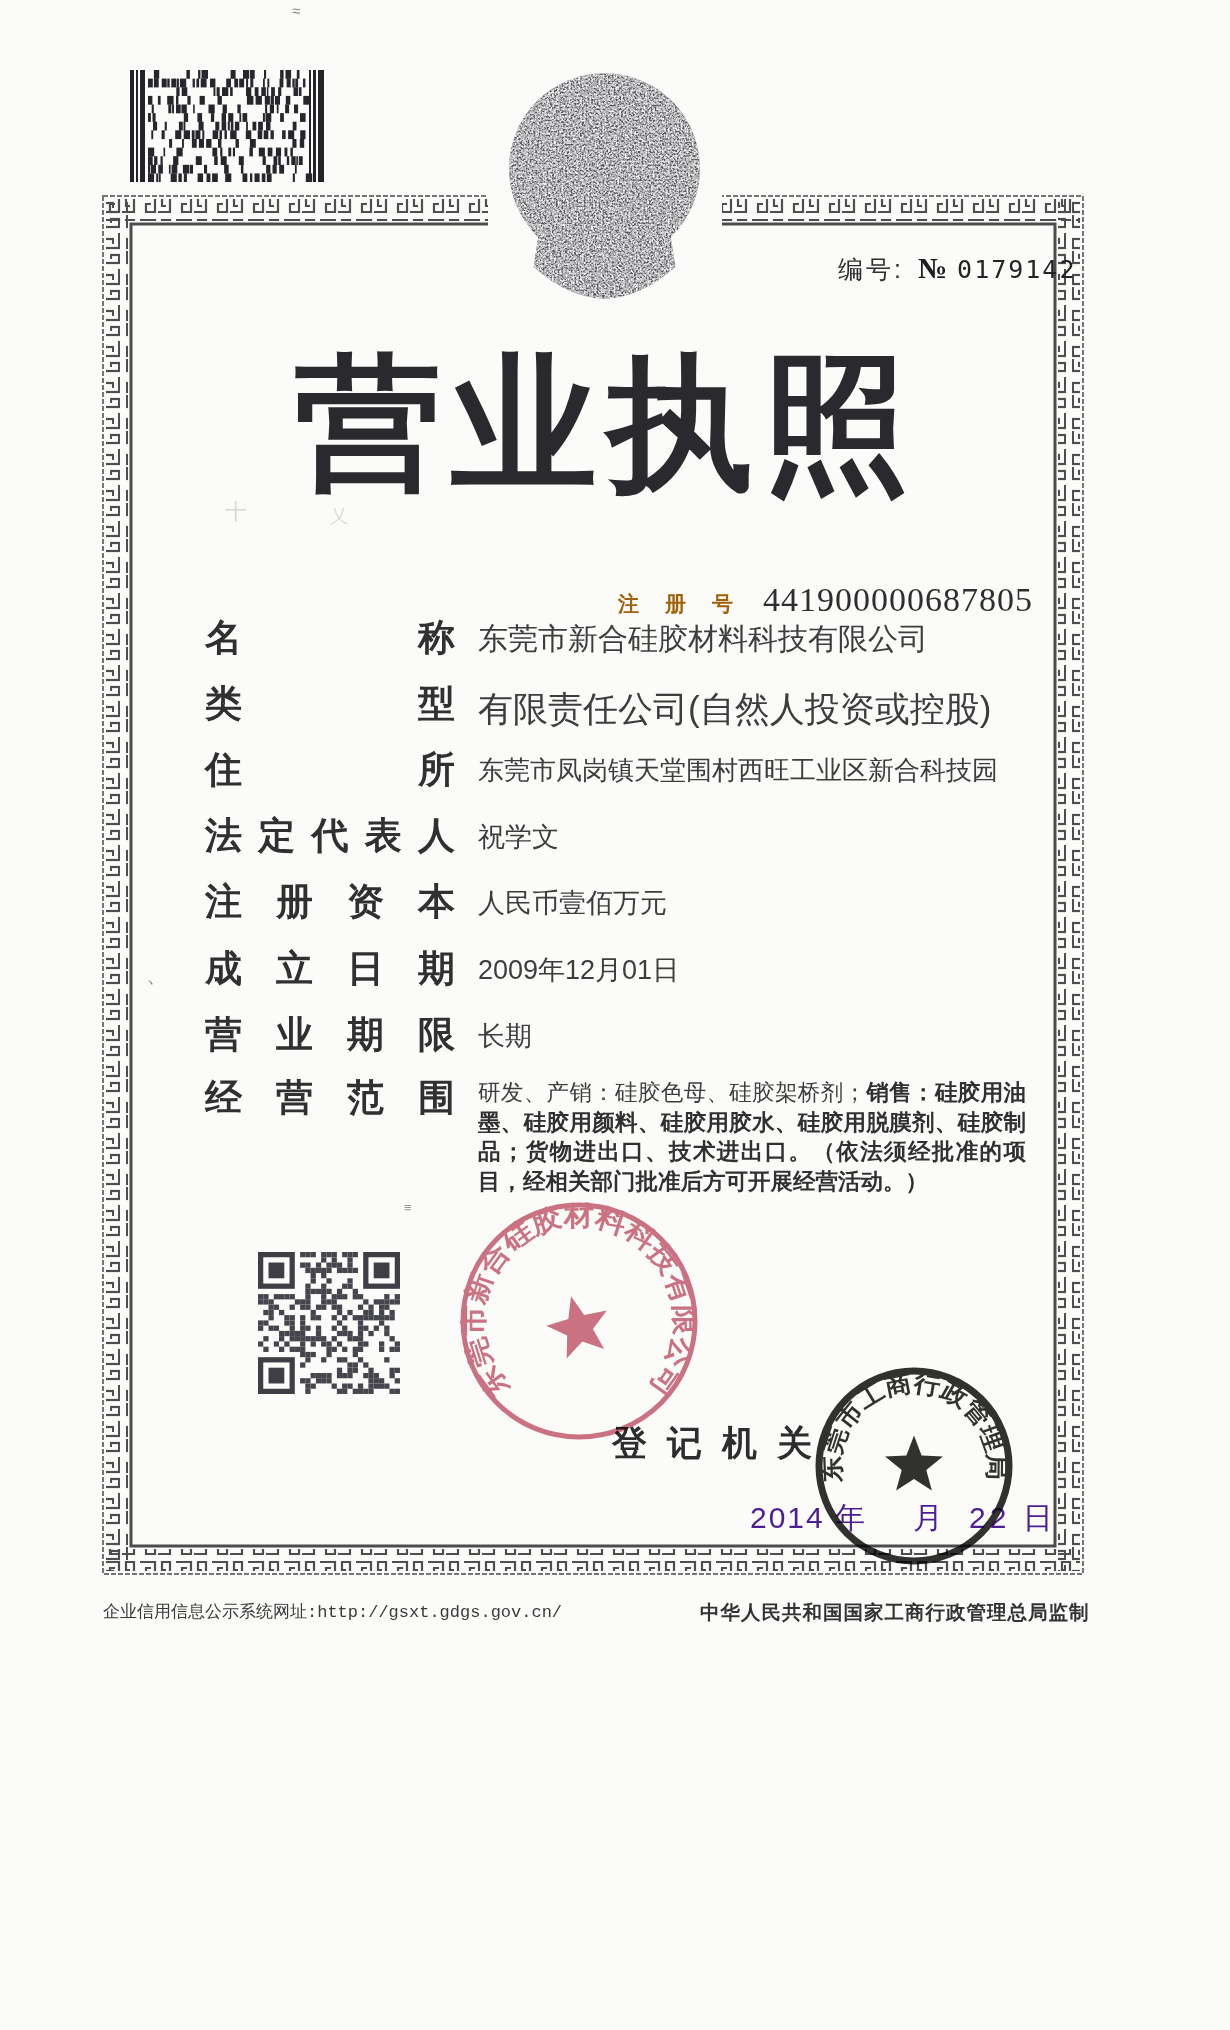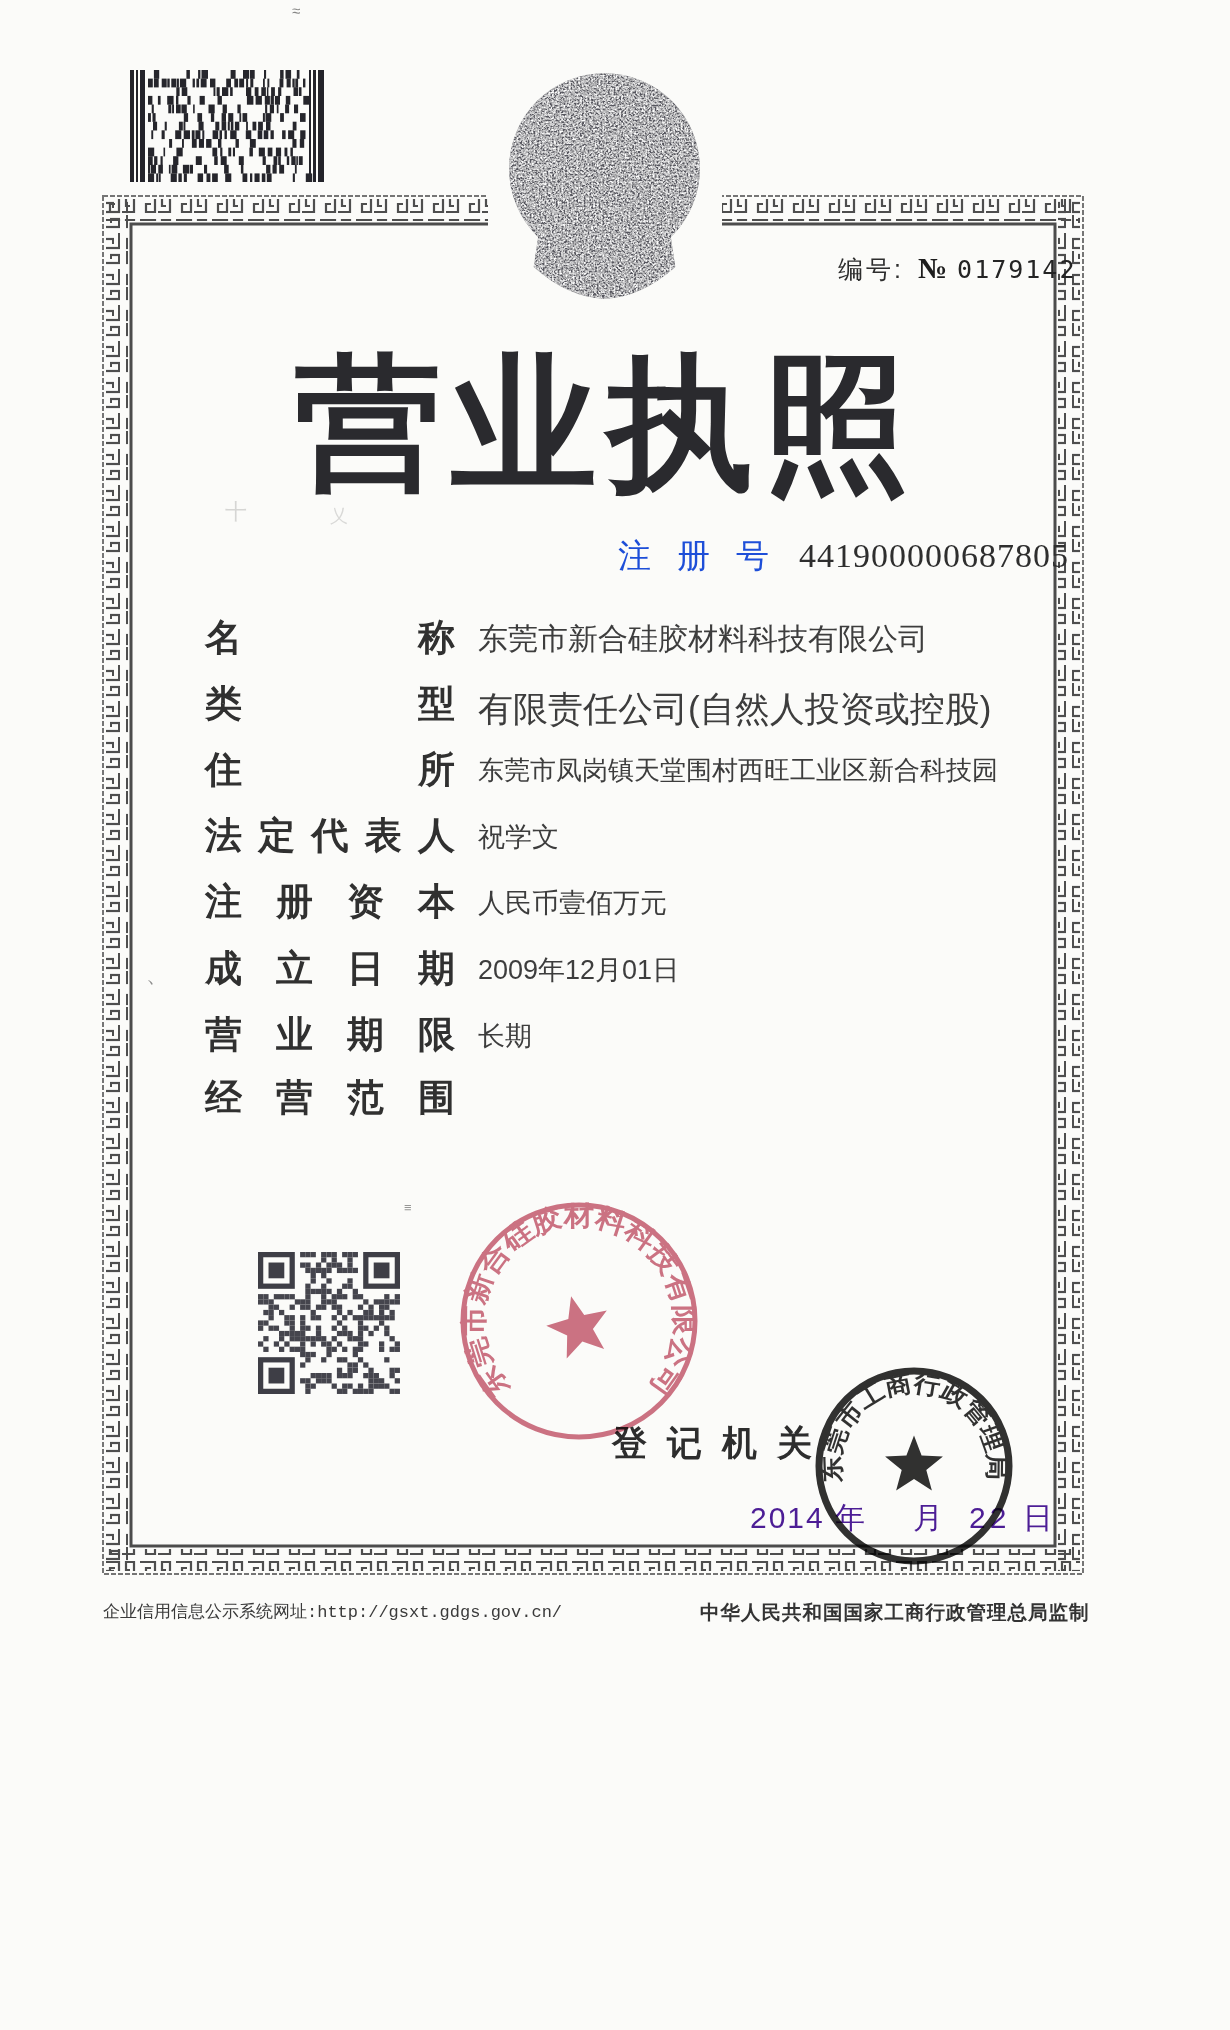--- a/index.html
+++ b/index.html
@@ -13,22 +13,22 @@
   #frame-svg{left:101px;top:194px;z-index:1;}
   
   .serial-row{left:838px;top:252px;display:flex;align-items:baseline;z-index:10;}
   .serial-label{font-size:25px;color:#2d2d2d;letter-spacing:3px;}
   .serial-symbol{font-family:"Liberation Serif",serif;font-weight:bold;font-size:29px;margin:0 10px 0 14px;color:#1d1d1d;}
   .serial-number{font-family:"DejaVu Sans Mono",monospace;font-size:25px;letter-spacing:2px;color:#242424;}
   .title-row{left:295px;top:336px;width:614px;height:175px;display:flex;justify-content:space-between;
              align-items:center;z-index:10;}
   .title-char{font-size:146px;font-weight:bold;color:#2a2a2e;line-height:1;}
   .reg-line{left:618px;top:534px;display:flex;align-items:baseline;z-index:10;}
-  .reg-label{font-size:33px;font-weight:400;letter-spacing:26px;color:#1d4ed8;white-space:nowrap;}
-  .reg-number{font-family:"Liberation Serif",serif;font-size:34px;color:#2e2e2e;letter-spacing:1px;margin-left:4px;}
+  .reg-label{font-size:21px;font-weight:700;letter-spacing:26px;color:#a16207;white-space:nowrap;}
+  .reg-number{font-family:"Liberation Serif",serif;font-size:34px;color:#2e2e2e;letter-spacing:1px;margin-left:4px;margin-top:47px;}
   
   .field-label{position:absolute;left:205px;width:250px;font-size:37px;font-weight:600;color:#303030;
                text-align:justify;text-align-last:justify;line-height:1.2;z-index:10;}
   .field-value{position:absolute;left:478px;width:570px;font-size:27px;color:#3d3d3d;line-height:1.25;
                padding-top:8px;z-index:10;}
   .scope-value{position:absolute;left:478px;top:1078px;width:548px;font-size:22.5px;line-height:29.5px;
                color:#3d3d3d;z-index:10;text-align:justify;}
   .scope-bold{font-weight:bold;color:#303030;}
   
   #qr-svg{left:258px;top:1252px;z-index:10;}
@@ -337,20 +337,21 @@
   <div class="field-label" style="top:880px">注册资本</div>
   <div class="field-value" style="top:879px">人民币壹佰万元</div>
 
   <div class="field-label" style="top:947px">成立日期</div>
   <div class="field-value" style="top:946px">2009年12月01日</div>
 
   <div class="field-label" style="top:1013px">营业期限</div>
   <div class="field-value" style="top:1012px">长期</div>
 
   <div class="field-label" style="top:1076px">经营范围</div>
+  <div class="scope-value"><span>研发、产销：硅胶色母、硅胶架桥剂；</span><span class="scope-bold">销售：硅胶用油墨、硅胶用颜料、硅胶用胶水、硅胶用脱膜剂、硅胶制品；货物进出口、技术进出口。（依法须经批准的项目，经相关部门批准后方可开展经营活动。）</span></div>
 
   <svg id="qr-svg" class="abs" width="142" height="142" viewBox="0 0 142 142">
       <rect x="42.1" y="0.0" width="5.26" height="5.26" fill="#45454d"></rect>
       <rect x="47.3" y="0.0" width="5.26" height="5.26" fill="#45454d"></rect>
       <rect x="52.6" y="0.0" width="5.26" height="5.26" fill="#45454d"></rect>
       <rect x="63.1" y="0.0" width="5.26" height="5.26" fill="#45454d"></rect>
       <rect x="68.4" y="0.0" width="5.26" height="5.26" fill="#45454d"></rect>
       <rect x="73.6" y="0.0" width="5.26" height="5.26" fill="#45454d"></rect>
       <rect x="84.1" y="0.0" width="5.26" height="5.26" fill="#45454d"></rect>
       <rect x="89.4" y="0.0" width="5.26" height="5.26" fill="#45454d"></rect>

